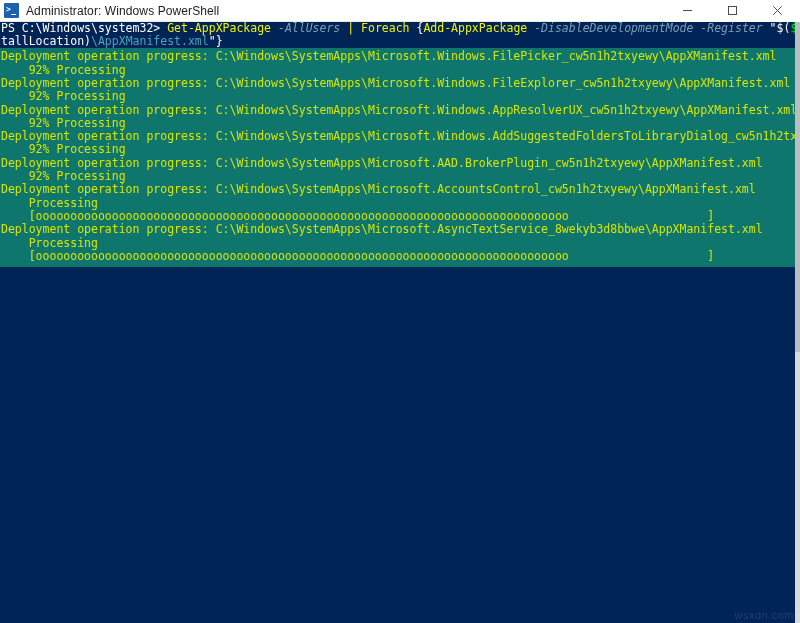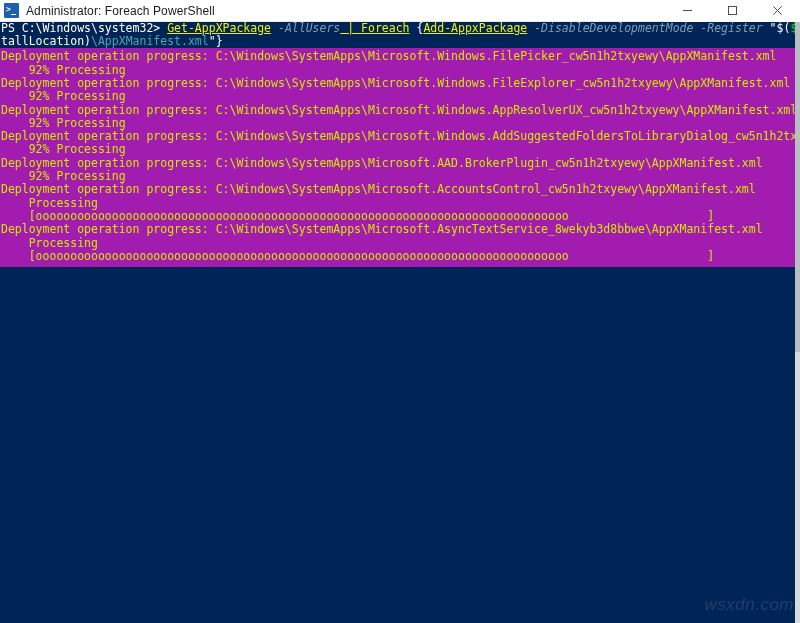--- a/index.html
+++ b/index.html
@@ -119,28 +119,28 @@
   }
   .line {
     font-family: "DejaVu Sans Mono", "Liberation Mono", monospace;
     font-size: 11.5px;
     line-height: 13.2px;
     white-space: pre;
     letter-spacing: 0px;
     padding-left: 1px;
   }
   .c-white  { color: #ffffff; }
-  .c-yellow { color: #f2f200; text-decoration: underline; }
+  .c-yellow { color: #f2f200; }
   .c-dim    { color: #7c9fb8; font-style: italic; }
   .c-green  { color: #00f000; }
   .c-cyan   { color: #4aa6b8; margin-top: 20px; }
 
   
   .out-block {
-    background: #a21caf;
+    background: #0f766e;
     padding-top: 2px;
     padding-bottom: 4px;
   }
   .out-line {
     font-family: "DejaVu Sans Mono", "Liberation Mono", monospace;
     font-size: 11.5px;
     line-height: 13.3px;
     white-space: pre;
     color: #d7e600;
     padding-left: 1px;
@@ -165,41 +165,40 @@
     left: 0;
     width: 5px;
     height: 330px;
     background: #b9bec4;
   }
 
   
   .watermark {
     position: absolute;
     right: 6px;
-    bottom: 8px;
+    bottom: 2px;
     font-family: "Liberation Sans", sans-serif;
-    font-size: 17px;
+    font-size: 11px;
     color: #23406d;
     letter-spacing: 0.5px;
     opacity: 0.95;
-    font-style: italic;
   }
 </style>
 </head>
 <body>
 
 <div class="window">
 
   <div class="titlebar">
     <div class="titlebar-left">
       <div class="ps-icon">
         <span class="chev">&gt;</span>
         <span class="under"></span>
       </div>
-      <div class="title-text">Administrator: Foreach PowerShell</div>
+      <div class="title-text">Administrator: Windows PowerShell</div>
     </div>
 
     <div class="titlebar-spacer"></div>
 
     <div class="win-controls">
       <div class="win-btn">
         <svg width="11" height="11" viewBox="0 0 11 11">
           <line x1="1" y1="5.5" x2="10" y2="5.5" stroke="#4d4d4d" stroke-width="1"></line>
         </svg>
       </div>

